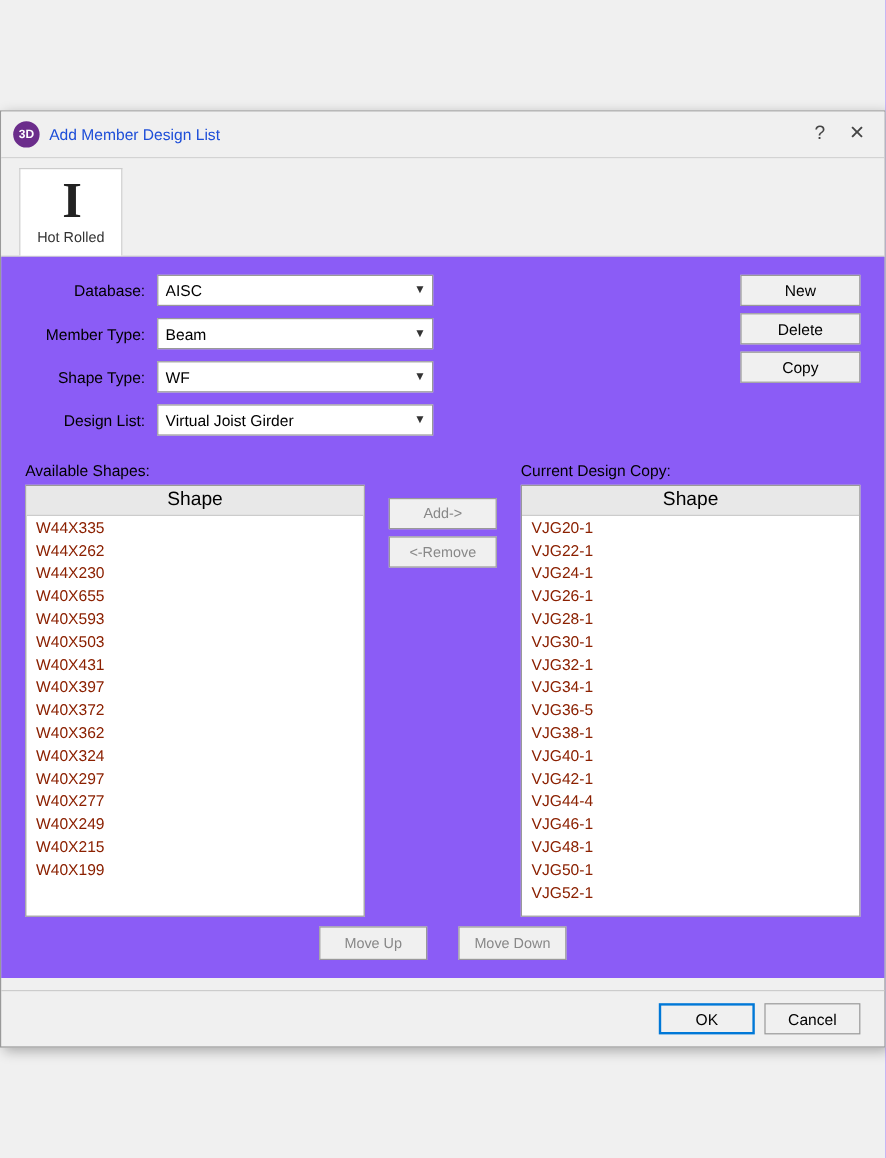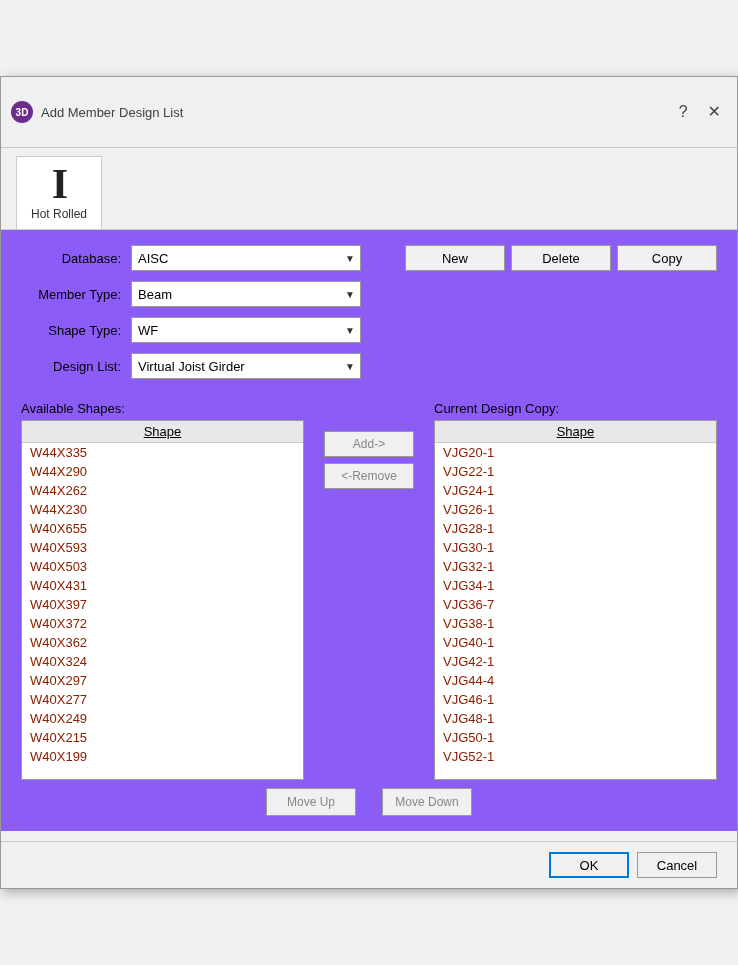--- a/index.html
+++ b/index.html
@@ -13,21 +13,21 @@
       min-height: 100vh;
     }
     .dialog {
       width: 738px;
       background: #f0f0f0;
       border: 1px solid #999;
       box-shadow: 3px 3px 10px rgba(0,0,0,0.3);
     }
     .title-bar {
       background: #f0f0f0;
-      padding: 24px 10px;
+      padding: 8px 10px;
       display: flex;
       align-items: center;
       border-bottom: 1px solid #ccc;
       user-select: none;
     }
     .title-bar-icon {
       width: 22px;
       height: 22px;
       background: #6b2d8b;
       border-radius: 50%;
@@ -36,21 +36,21 @@
       justify-content: center;
       color: white;
       font-size: 10px;
       font-weight: bold;
       margin-right: 8px;
       flex-shrink: 0;
     }
     .title-bar-text {
       flex: 1;
       font-size: 13px;
-      color: #404040;
+      color: #1d4ed8;
     }
     .title-bar-controls {
       display: flex;
       gap: 8px;
       align-items: center;
     }
     .title-bar-btn {
       background: none;
       border: none;
       cursor: pointer;
@@ -141,21 +141,21 @@
     .form-and-buttons {
       display: flex;
       justify-content: space-between;
       align-items: flex-start;
     }
     .form-fields {
       flex: 1;
     }
     .side-buttons {
       display: flex;
-      flex-direction: row;
+      flex-direction: column;
       gap: 6px;
       padding-top: 0;
       margin-left: 20px;
     }
     .btn {
       width: 100px;
       height: 26px;
       background: #f0f0f0;
       border: 1px solid #999;
       cursor: pointer;
@@ -190,25 +190,24 @@
       background: #fff;
       height: 360px;
       overflow-y: auto;
       overflow-x: hidden;
     }
     .list-header {
       background: #e8e8e8;
       border-bottom: 1px solid #ccc;
       padding: 3px 8px;
       text-align: center;
-      font-size: 13px;
+      font-size: 16px;
       color: #000;
       position: sticky;
       top: 0;
-      text-decoration: underline;
     }
     .list-item {
       padding: 2px 8px;
       cursor: default;
       color: #8b2000;
       font-size: 13px;
     }
 
     
     .middle-buttons {
@@ -338,21 +337,20 @@
       </div>
 
       <div class="lists-area">
 
         <div class="list-section">
           <div class="list-section-title">Available Shapes:</div>
           <div class="list-box">
             <div class="list-header">Shape</div>
 
           <div class="list-item">W44X335</div>
-              <div class="list-item">W44X290</div>
               <div class="list-item">W44X262</div>
               <div class="list-item">W44X230</div>
               <div class="list-item">W40X655</div>
               <div class="list-item">W40X593</div>
               <div class="list-item">W40X503</div>
               <div class="list-item">W40X431</div>
               <div class="list-item">W40X397</div>
               <div class="list-item">W40X372</div>
               <div class="list-item">W40X362</div>
               <div class="list-item">W40X324</div>
@@ -375,21 +373,21 @@
             <div class="list-header">Shape</div>
 
           <div class="list-item">VJG20-1</div>
               <div class="list-item">VJG22-1</div>
               <div class="list-item">VJG24-1</div>
               <div class="list-item">VJG26-1</div>
               <div class="list-item">VJG28-1</div>
               <div class="list-item">VJG30-1</div>
               <div class="list-item">VJG32-1</div>
               <div class="list-item">VJG34-1</div>
-              <div class="list-item">VJG36-7</div>
+              <div class="list-item">VJG36-5</div>
               <div class="list-item">VJG38-1</div>
               <div class="list-item">VJG40-1</div>
               <div class="list-item">VJG42-1</div>
               <div class="list-item">VJG44-4</div>
               <div class="list-item">VJG46-1</div>
               <div class="list-item">VJG48-1</div>
               <div class="list-item">VJG50-1</div>
               <div class="list-item">VJG52-1</div>
             </div>
         </div>

